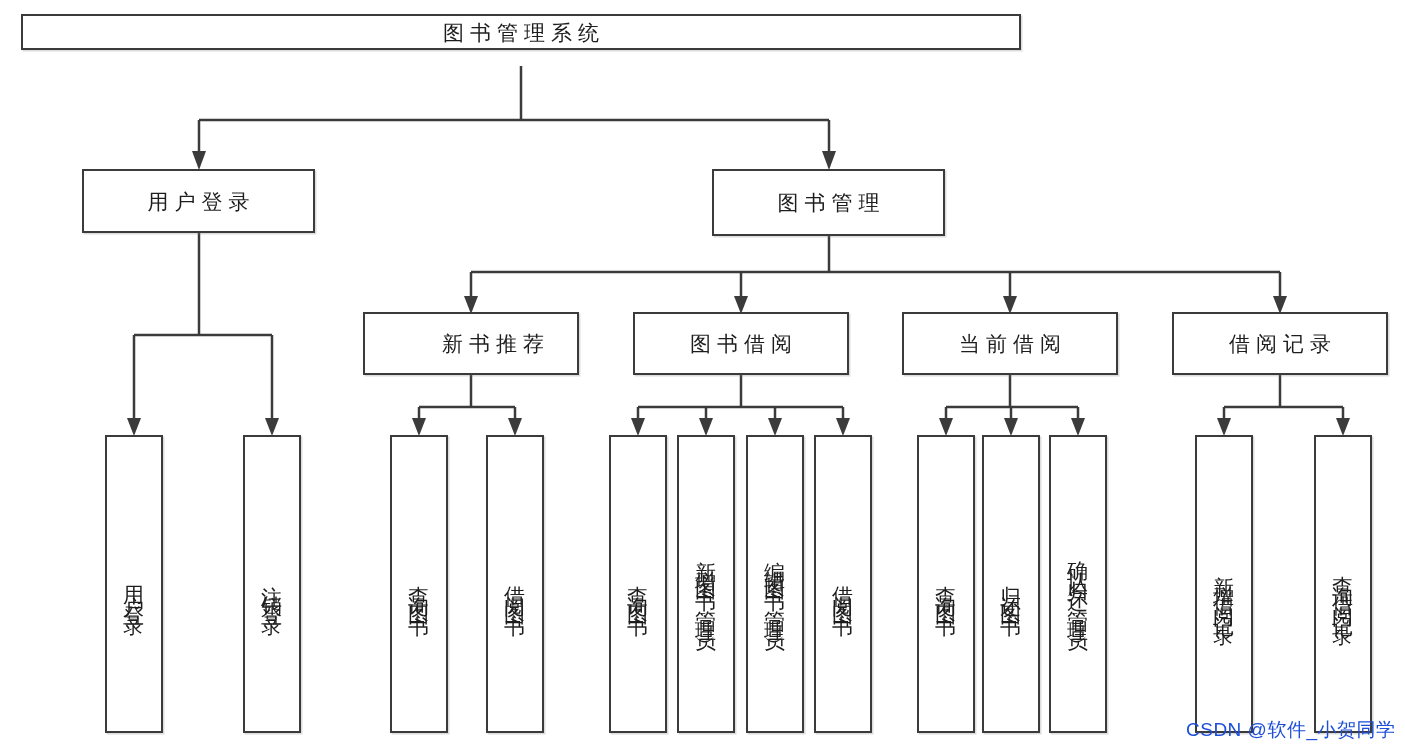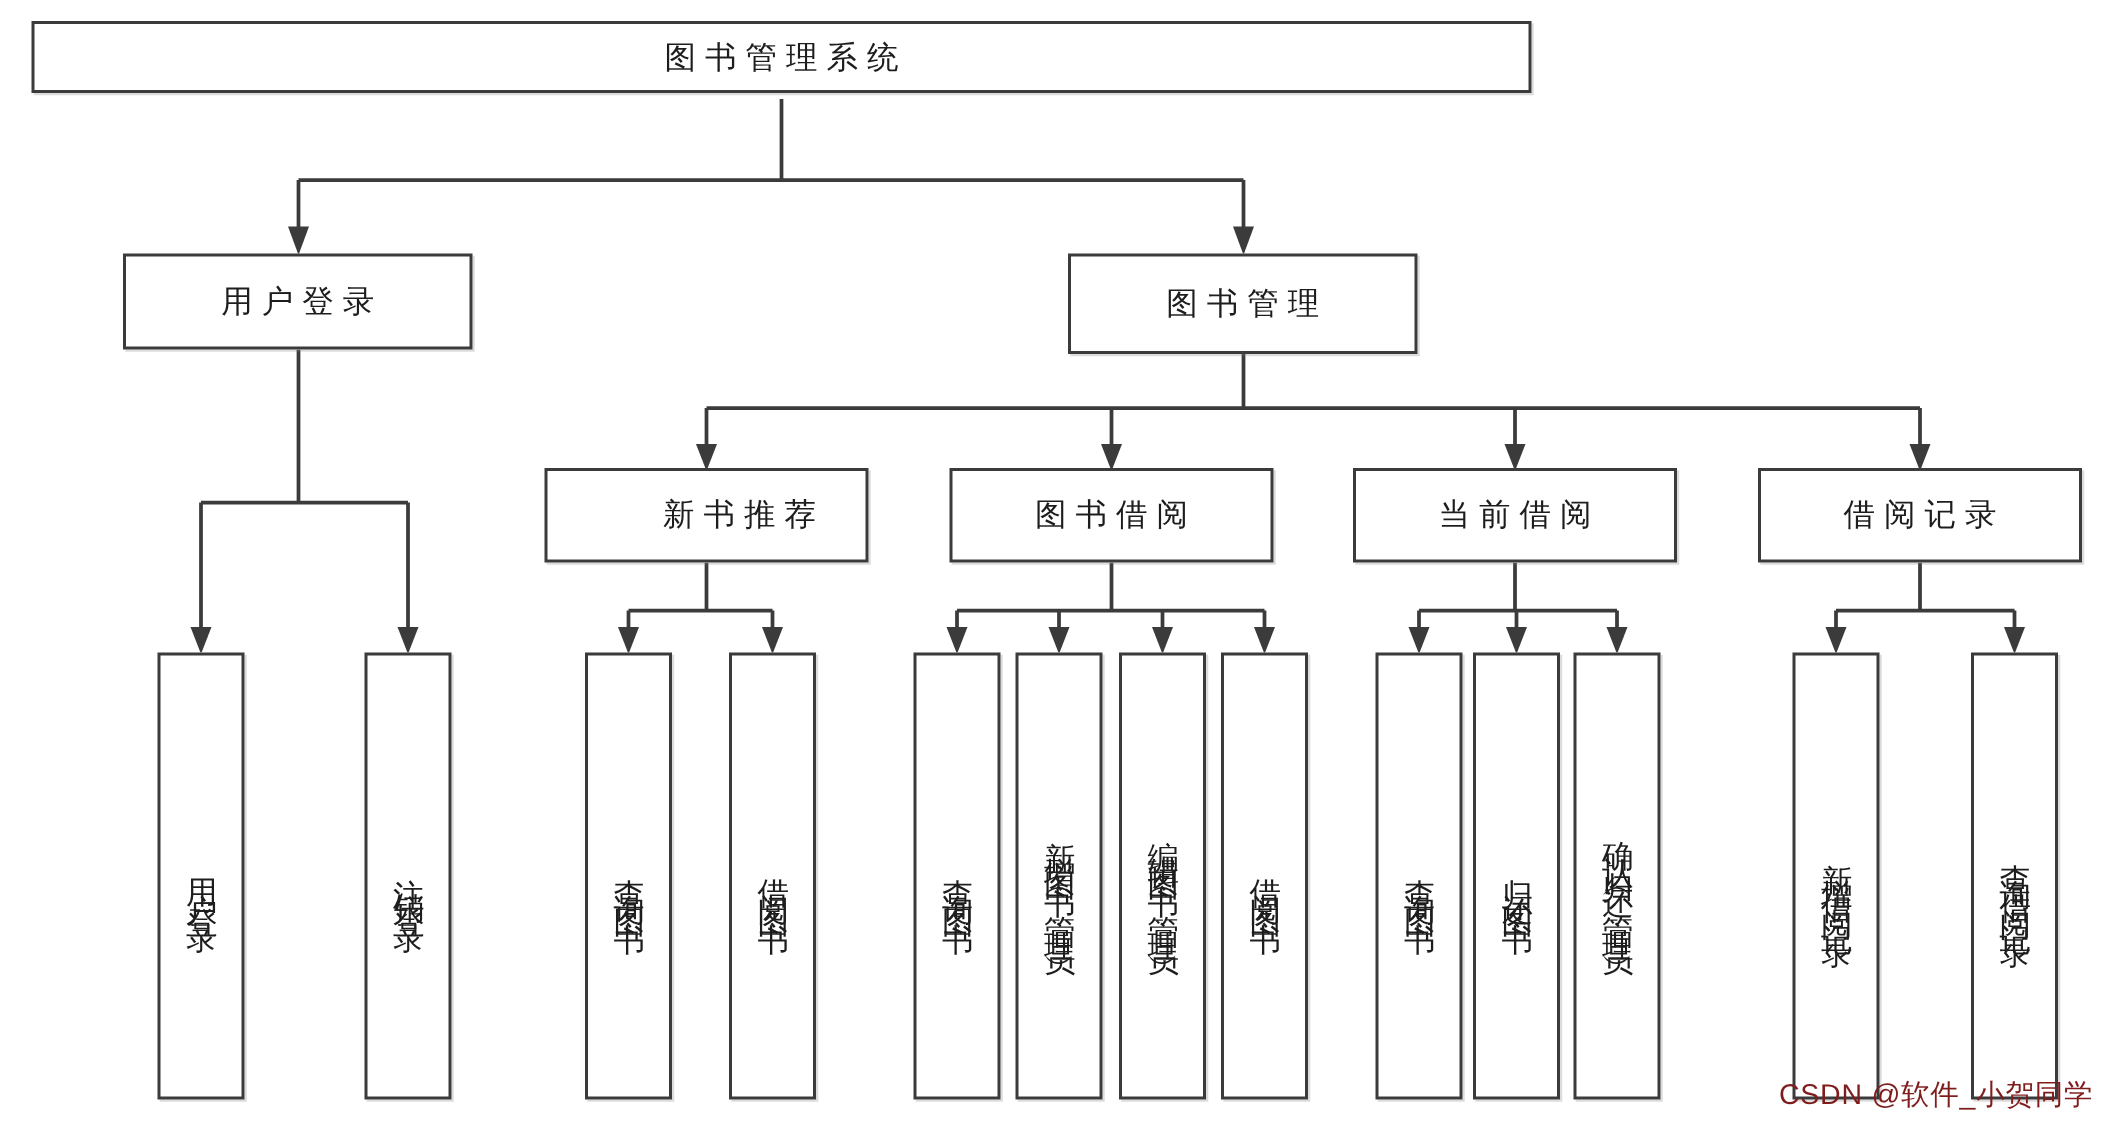--- a/index.html
+++ b/index.html
@@ -45,21 +45,21 @@
     color: #1d1d1d;
     line-height: 1.1;
   }
   .watermark {
     position: absolute;
     left: 1186px;
     top: 717px;
     width: 215px;
     font-size: 19px;
     letter-spacing: 0.5px;
-    color: #7f1d1d;
+    color: #1d4ed8;
     white-space: nowrap;
     z-index: 5;
   }
 </style>
 </head>
 <body>
 
 <div class="canvas">
 
   <svg class="wires" viewBox="0 0 1405 747" xmlns="http://www.w3.org/2000/svg">
@@ -124,21 +124,21 @@
       <polygon points="768,418 782,418 775,436"></polygon>
       <polygon points="836,418 850,418 843,436"></polygon>
       <polygon points="939,418 953,418 946,436"></polygon>
       <polygon points="1004,418 1018,418 1011,436"></polygon>
       <polygon points="1071,418 1085,418 1078,436"></polygon>
       <polygon points="1217,418 1231,418 1224,436"></polygon>
       <polygon points="1336,418 1350,418 1343,436"></polygon>
     </g>
   </svg>
 
-  <div class="box" style="left:21px; top:14px; width:1000px; height:48px;">
+  <div class="box" style="left:21px; top:14px; width:1000px; height:36px;">
     <span class="hlabel">图书管理系统</span>
   </div>
 
   <div class="box" style="left:82px; top:169px; width:233px; height:64px;">
     <span class="hlabel">用户登录</span>
   </div>
   <div class="box" style="left:712px; top:169px; width:233px; height:67px;justify-content:center;">
     <span class="hlabel">图书管理</span>
   </div>
 

